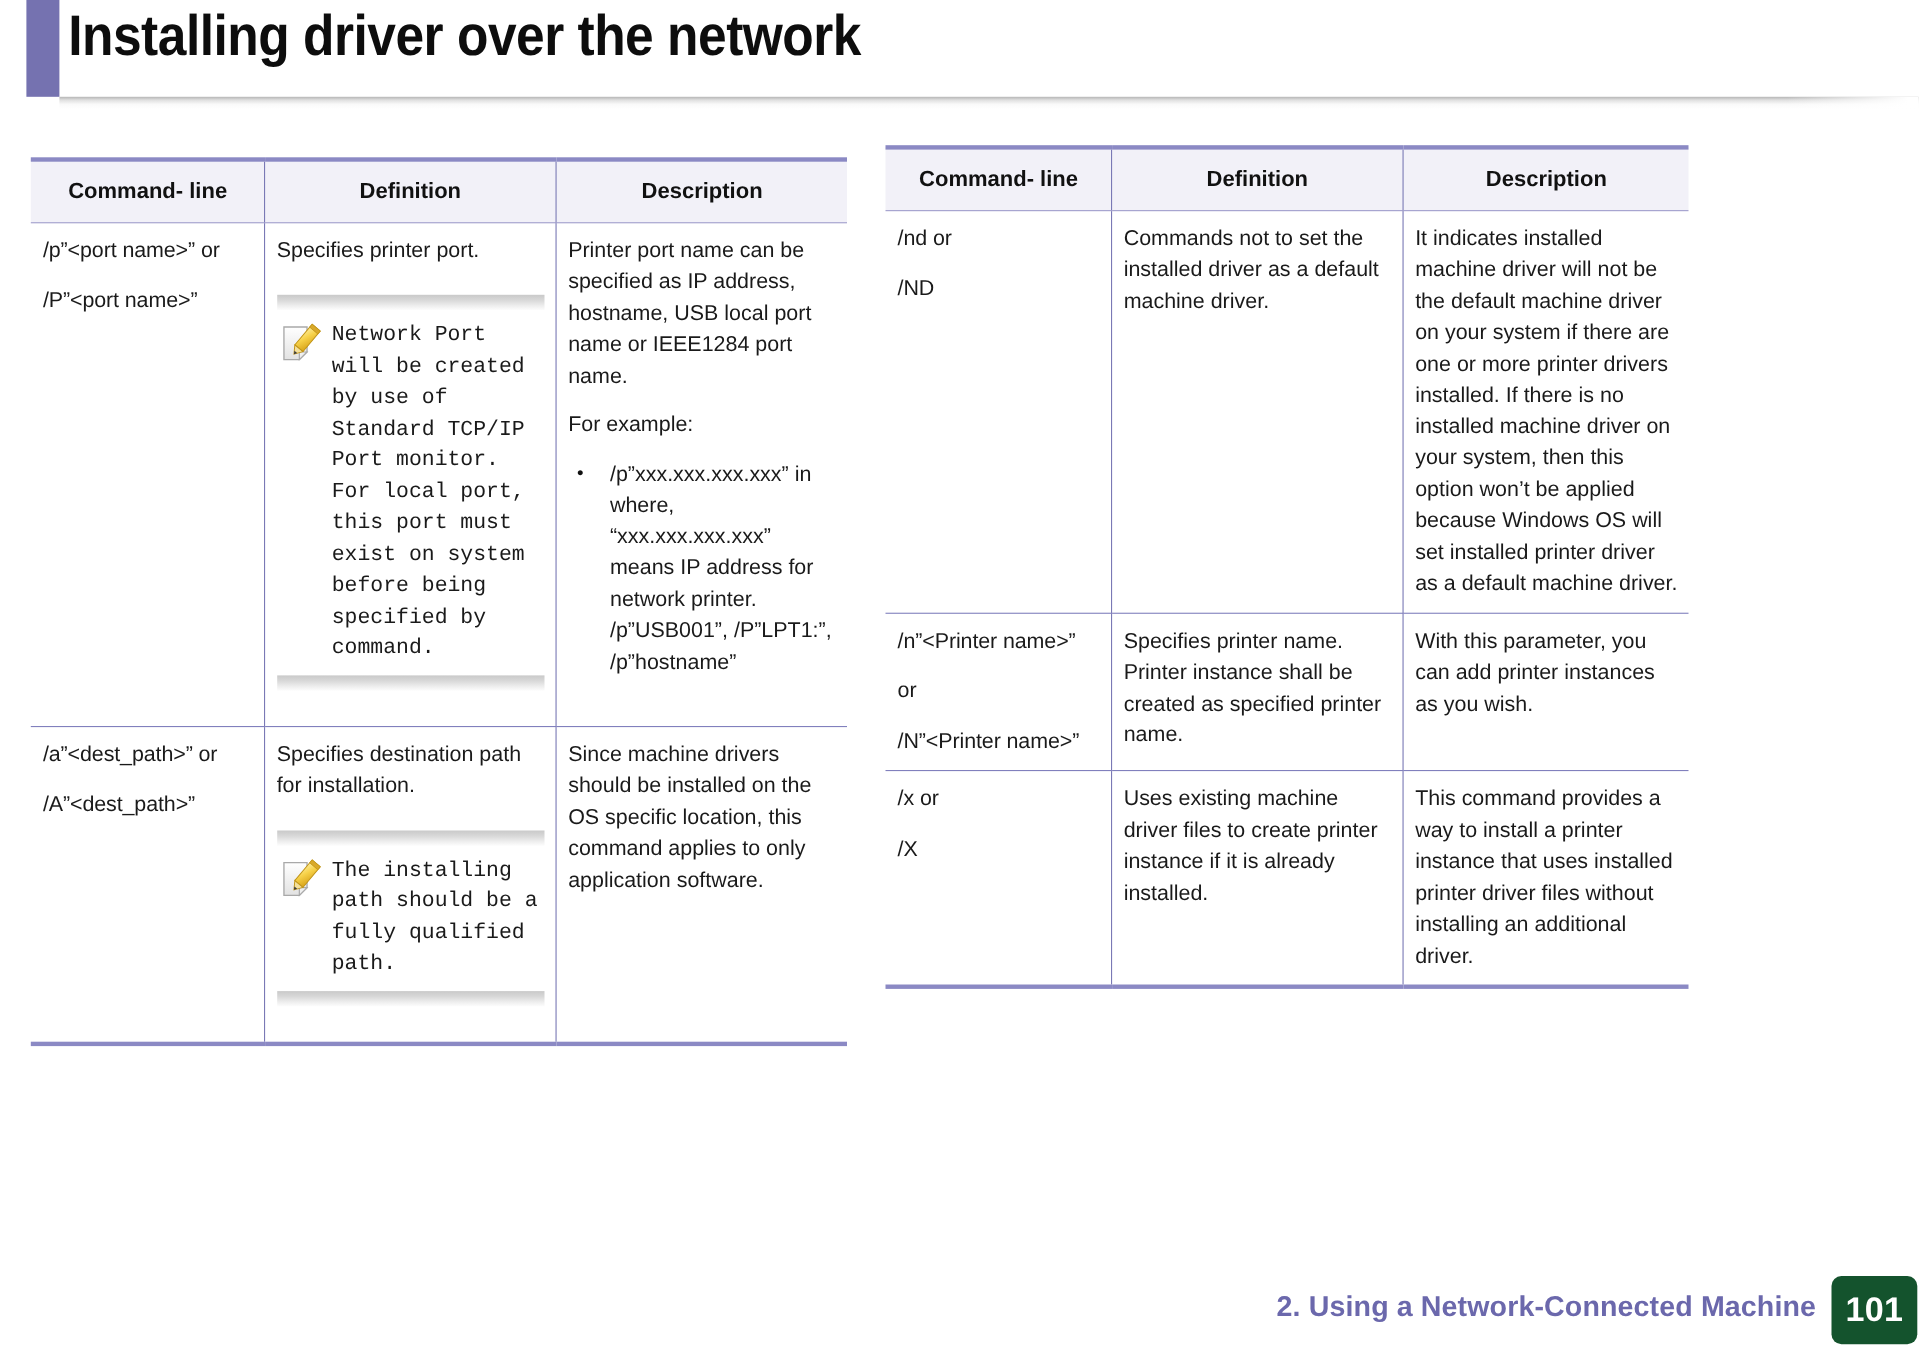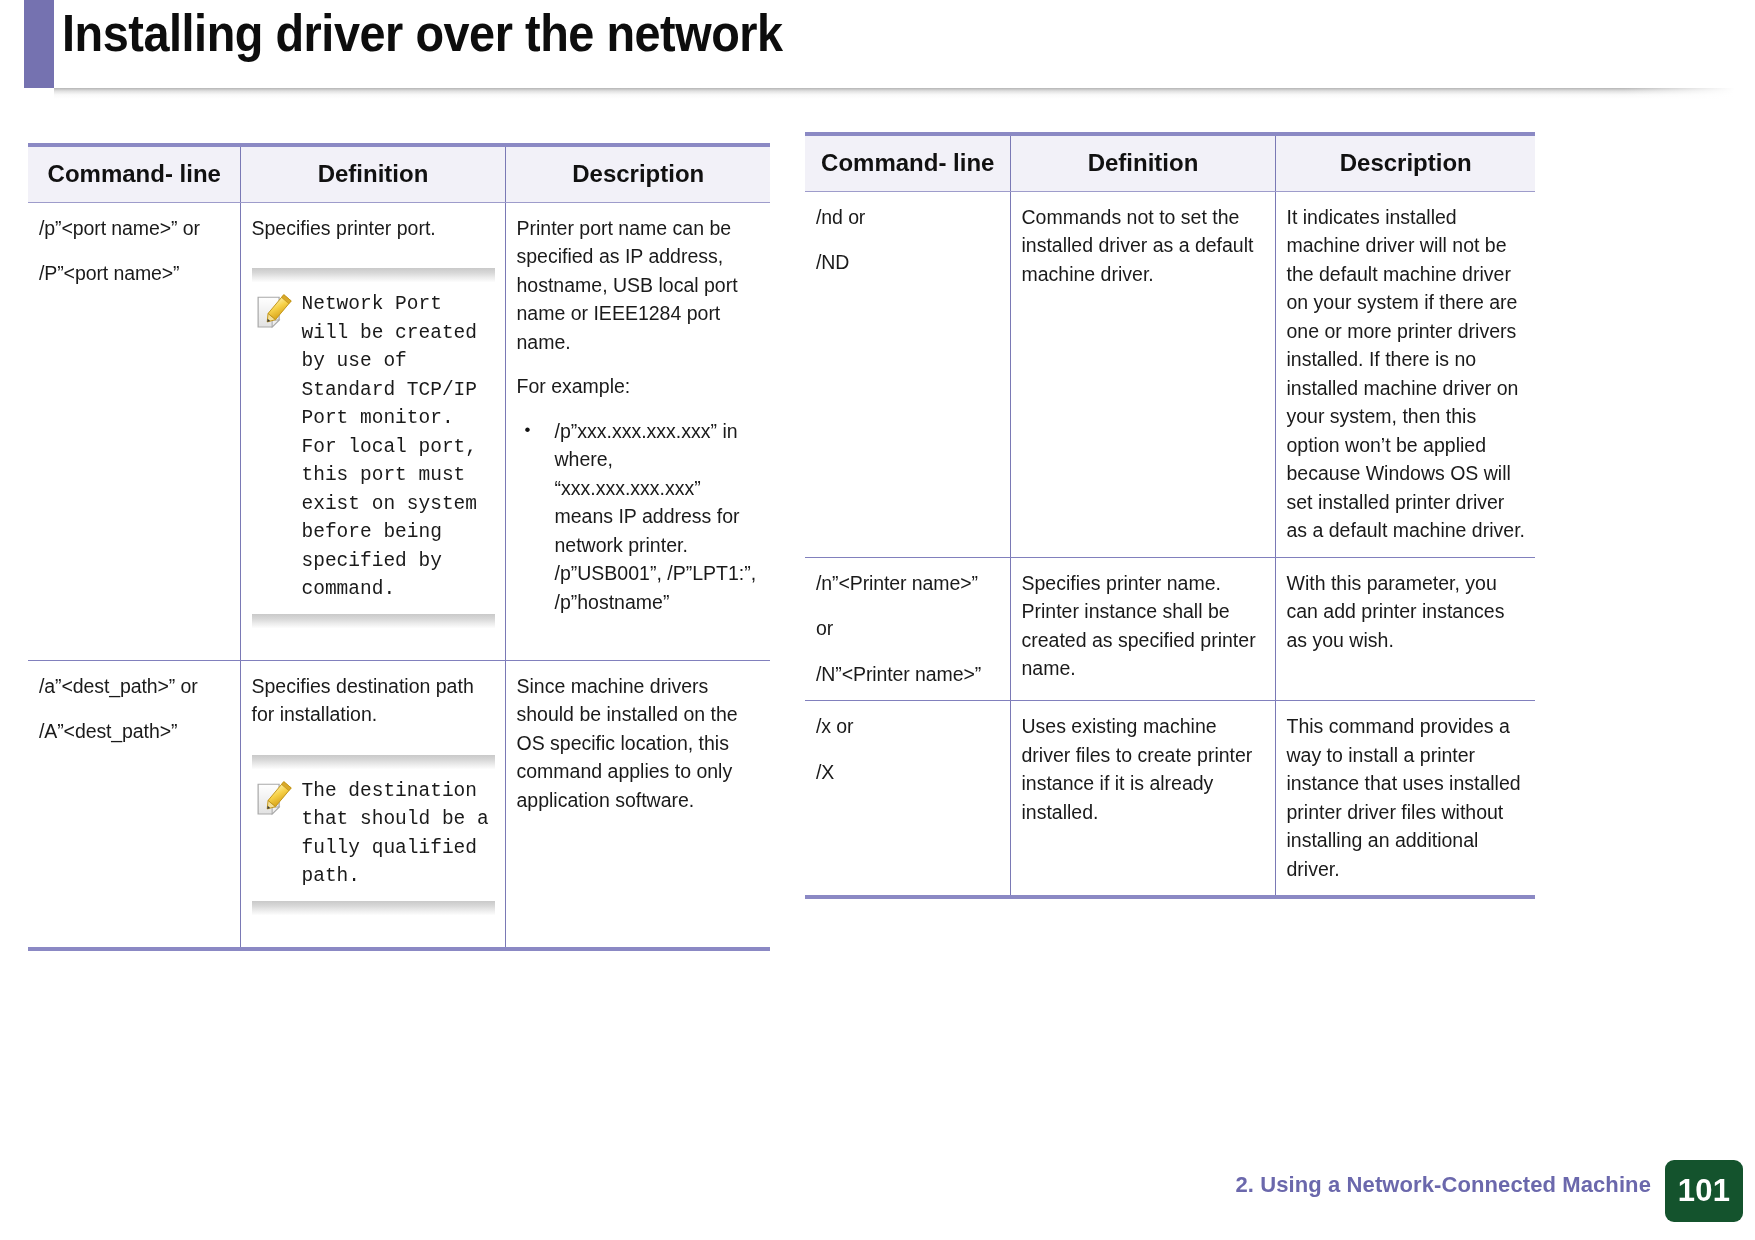--- a/index.html
+++ b/index.html
@@ -47,21 +47,21 @@
     border-top:1.5px solid #8180bd;
     border-bottom:1.5px solid #8180bd;
     background:#ffffff;
   }
   .tbl .outer-l{border-left:none;}
   .tbl .outer-r{border-right:none;}
   .tbl thead th{
     background:#f2f1f8;
     font-weight:bold;
     text-align:center;
-    font-size:24px;
+    font-size:20px;
     padding-top:13px;padding-bottom:13px;
     border-top:none;
     border-bottom:1.5px solid #9e9ccb;
     color:#111;
   }
   .tbl .head-top{
     border-top:4px solid #8b89c4;
   }
   .tbl tbody tr:last-child td{
     border-bottom:4px solid #8b89c4;
@@ -97,21 +97,21 @@
   .note .body{display:flex;align-items:flex-start;padding-top:8px;}
   .note .note-text{font-size:19.5px;line-height:28.5px;font-family:Liberation Mono, monospace;}
   .noteicon{
     width:42px;height:42px;flex:0 0 42px;margin-right:8px;margin-top:2px;
   }
 
   
   .footer{position:absolute;left:0;top:1162px;width:1755px;height:60px;}
   .footer-text{
     position:absolute;right:104px;top:10px;
-    font-size:22px;font-weight:bold;color:#6b68ac;
+    font-size:26px;font-weight:bold;color:#6b68ac;
     white-space:nowrap;letter-spacing:0.1px;
   }
   .page-badge{
     position:absolute;right:12px;top:-2px;
     width:78px;height:62px;border-radius:9px;
     background:#14532d;
     color:#ffffff;font-size:31px;font-weight:bold;
     display:flex;align-items:center;justify-content:center;
     letter-spacing:0.3px;
   }
@@ -199,21 +199,21 @@
             <svg class="noteicon" viewBox="0 0 48 48">
               <path d="M7 6 h24 v26 l-8 8 h-16 z" fill="url(#shg)" stroke="#a9a9a9" stroke-width="1.4"></path>
               <path d="M31 32 h-8 v8 z" fill="#efefef" stroke="#a9a9a9" stroke-width="1.2"></path>
               <g transform="rotate(40 30 20)">
                 <rect x="24" y="3" width="11" height="28" fill="url(#pg)" stroke="#c19416" stroke-width="1"></rect>
                 <path d="M24 31 h11 l-5.5 8 z" fill="#f4e09a" stroke="#c19416" stroke-width="1"></path>
                 <path d="M27.6 36 h3.8 l-1.9 3 z" fill="#3a3a3a"></path>
                 <rect x="24" y="3" width="11" height="4" fill="#d9a92a" stroke="#c19416" stroke-width="0.8"></rect>
               </g>
             </svg>
-            <div class="note-text">The destination that should be a fully qualified path.</div>
+            <div class="note-text">The installing path should be a fully qualified path.</div>
           </div>
           <div class="foot"></div>
         </div>
       </td>
       <td class="outer-r">
         <p class="para">Since machine drivers should be installed on the OS specific location, this command applies to only application software.</p>
       </td>
     </tr>
   </tbody>
 </table>

